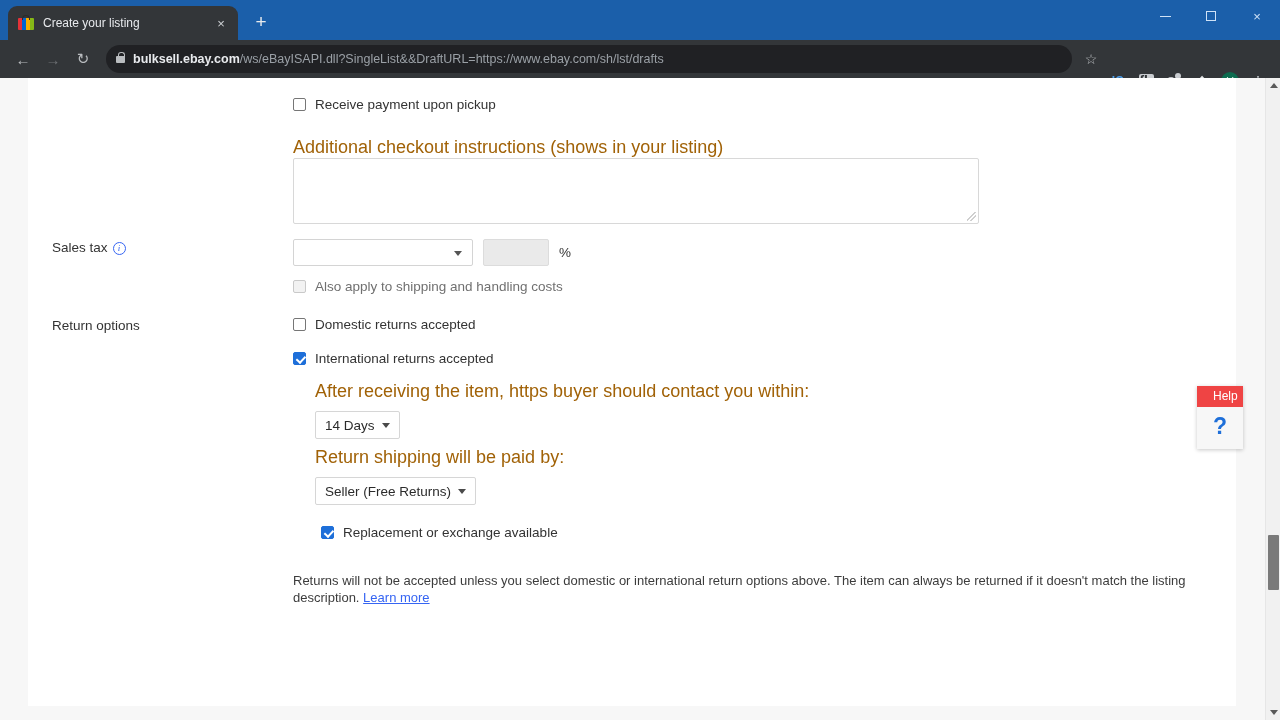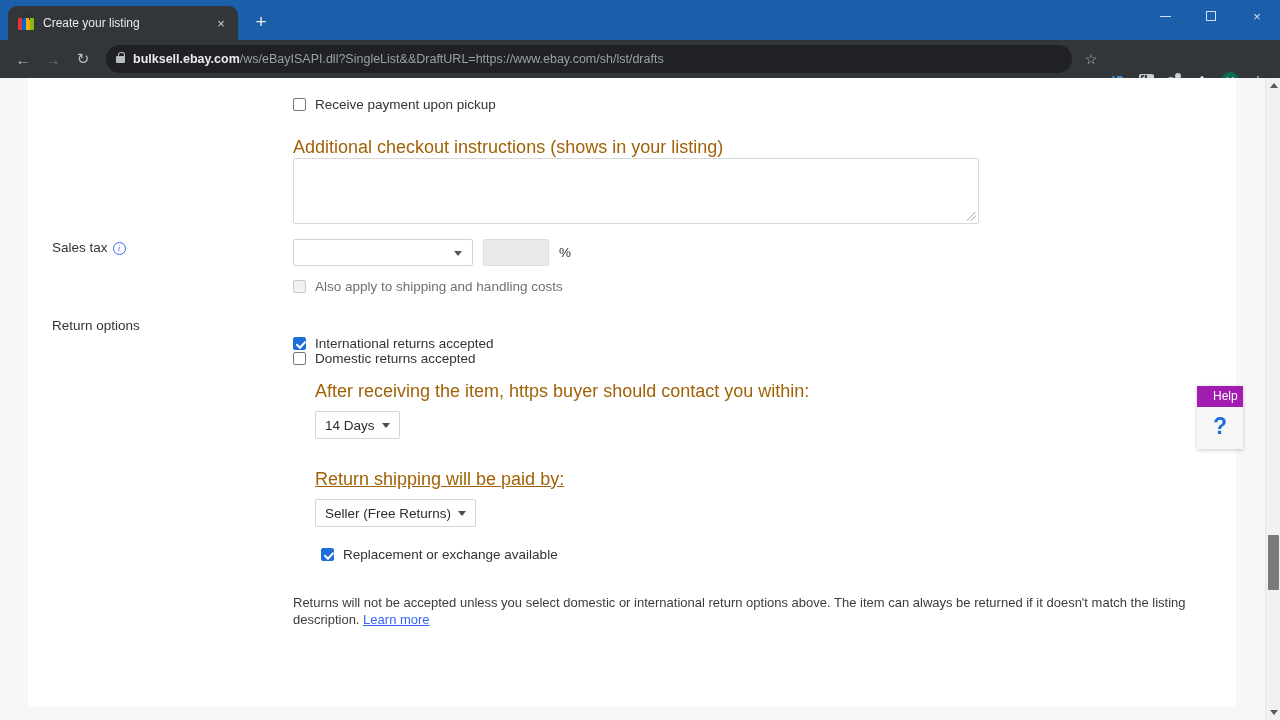--- a/index.html
+++ b/index.html
@@ -213,21 +213,21 @@
     width: 925px; font-size: 13px; color: #3c3c3c; line-height: 17px;
   }
   .disclaimer a { color: #3665f3; text-decoration: underline; }
 
   
   .help {
     position: absolute; right: 22px; top: 308px; width: 46px;
     background: #fff; box-shadow: 0 1px 4px rgba(0,0,0,.22);
   }
   .help-head {
-    background: #a21caf; color: #fff; font-size: 12px;
+    background: #ef4444; color: #fff; font-size: 12px;
     text-align: center; padding: 3px 16px 4px;
   }
   .help-body {
     text-align: center; font-size: 23px; color: #1e6fd9;
     font-weight: 700; padding: 6px 0 9px; background: #f7f7f7;
   }
 
   
   .sb {
     position: absolute; right: 0; top: 78px; width: 15px; height: 642px;
@@ -349,39 +349,39 @@
               <span class="cb disabled"></span>
               <span class="txt muted">Also apply to shipping and handling costs</span>
             </div>
           </div>
         </div>
 
         <div class="row" style="top:253px;left:0;width:1208px;">
           <div class="label-col">Return options</div>
           <div class="field-col" style="top:0;">
 
+            <div class="cbrow">
+              <span class="cb"></span>
+              <span class="txt">Domestic returns accepted</span>
+            </div>
+
             <div class="cbrow" style="margin-top:19px;">
               <span class="cb checked"></span>
               <span class="txt">International returns accepted</span>
-            </div>
-
-            <div class="cbrow">
-              <span class="cb"></span>
-              <span class="txt">Domestic returns accepted</span>
             </div>
 
             <div style="margin:15px 0 0 22px;">
               <div class="subtext">After receiving the item, https buyer should contact you within:</div>
               <div style="margin-top:9px;">
                 <span class="btnsel">
                   <span>14 Days</span>
                   <span class="tri"></span>
                 </span>
               </div>
-              <div class="subtext" style="margin-top:30px;text-decoration:underline;">Return shipping will be paid by:</div>
+              <div class="subtext" style="margin-top:8px;">Return shipping will be paid by:</div>
               <div style="margin-top:9px;">
                 <span class="btnsel">
                   <span>Seller (Free Returns)</span>
                   <span class="tri"></span>
                 </span>
               </div>
               <div class="cbrow" style="margin-top:20px;margin-left:6px;">
                 <span class="cb checked"></span>
                 <span class="txt">Replacement or exchange available</span>
               </div>

